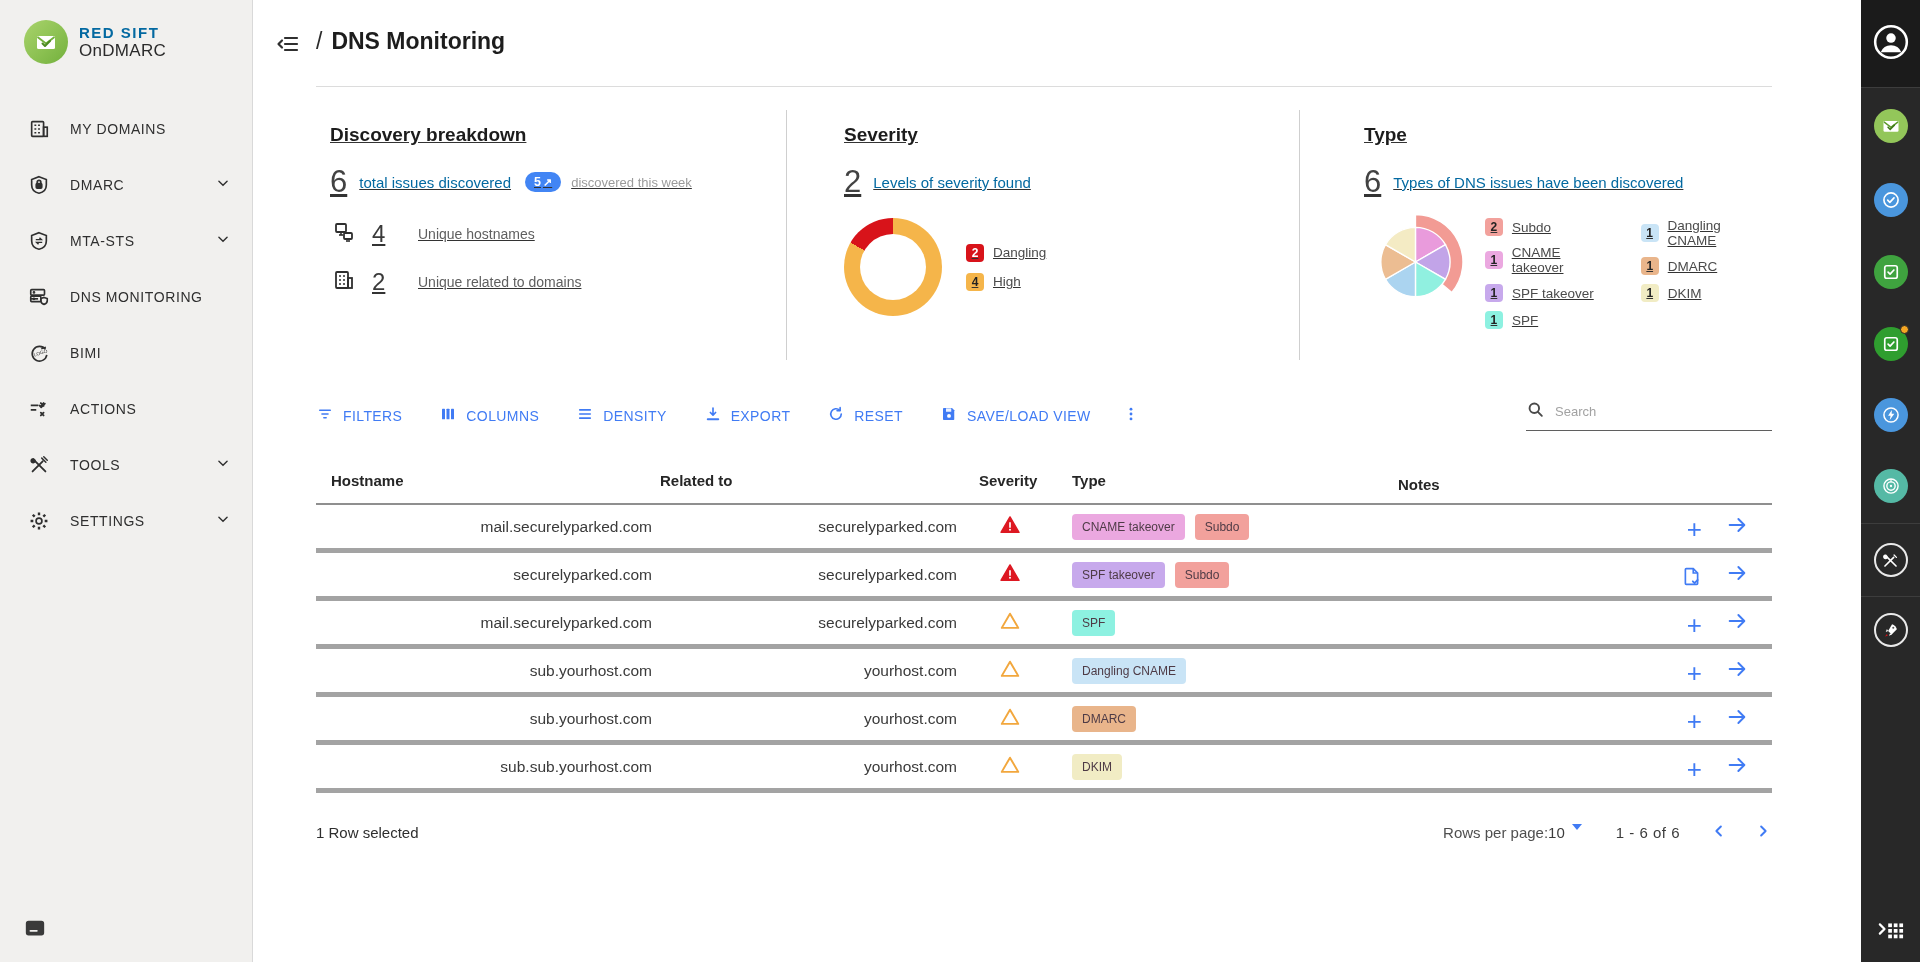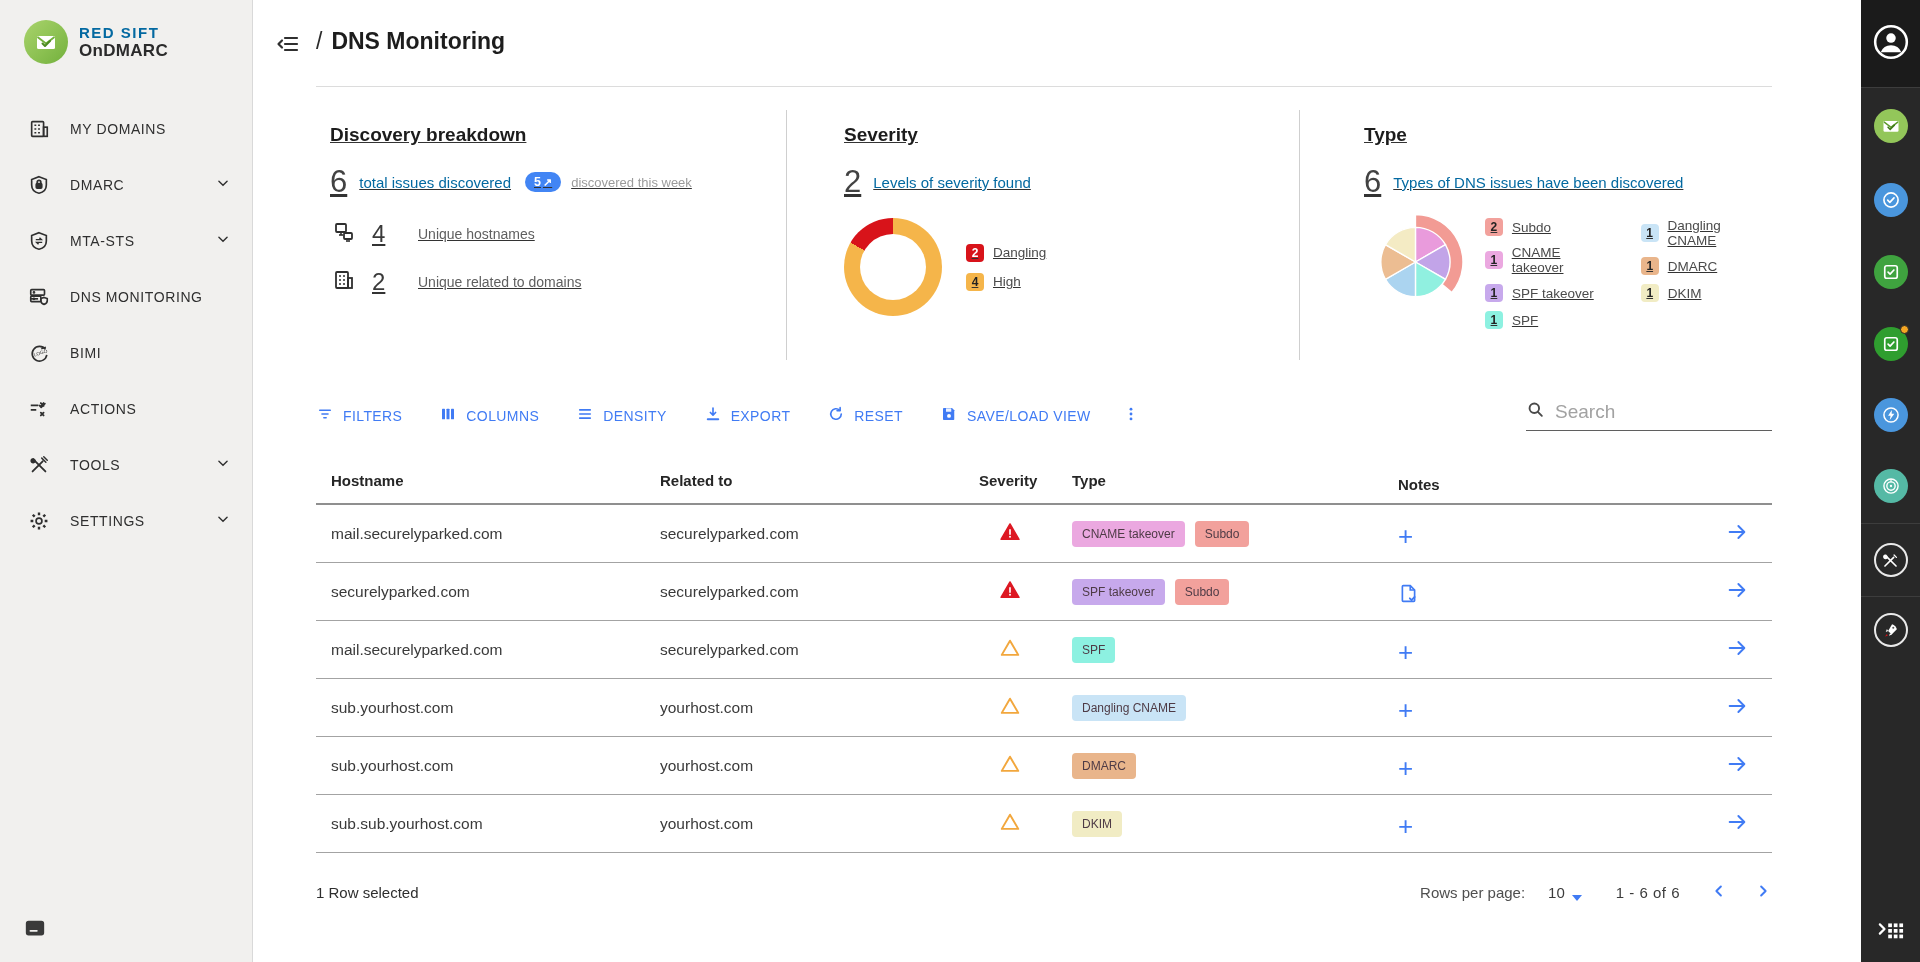--- a/index.html
+++ b/index.html
@@ -4,21 +4,21 @@
 <style>
   * { margin:0; padding:0; box-sizing:border-box; }
   html,body { width:1920px; height:962px; }
   body { font-family:"Liberation Sans", sans-serif; background:#fff; position:relative; overflow:hidden; color:#333; }
 
   
   .sidebar { position:absolute; left:0; top:0; bottom:0; width:253px; background:#f1f0ee; border-right:1px solid #d9d9d9; }
   .logo-row { display:flex; align-items:center; gap:11px; padding:20px 0 0 24px; }
   .logo-mark { width:44px; height:44px; border-radius:50%; background:linear-gradient(135deg,#a9d36c 0%,#8cc152 55%,#72b03c 100%); display:flex; align-items:center; justify-content:center; }
   .logo-text .l1 { color:#0369a1; font-size:15px; font-weight:700; letter-spacing:1.5px; }
-  .logo-text .l2 { color:#2b2b2b; font-size:17px; font-weight:700; letter-spacing:.3px; margin-top:0; }
+  .logo-text .l2 { color:#2b2b2b; font-size:17px; font-weight:400; letter-spacing:.3px; margin-top:0; }
   .nav { margin-top:42px;text-align:right; }
   .nav-item { display:flex; align-items:center; height:46px; margin-bottom:10px; padding:0 22px 0 26px; cursor:pointer; }
   .nav-item .nav-ico { width:26px; display:flex; justify-content:center; }
   .nav-item .nav-label { margin-left:18px; font-size:14px; font-weight:500; letter-spacing:.6px; color:#2f2f2f; }
   .nav-item .spacer { flex:1; }
   .chat-fab { position:absolute; left:24px; bottom:18px; }
 
   
   .main { position:absolute; left:254px; right:59px; top:0; bottom:0; background:#fff; }
   .page-header { position:relative; height:87px; }
@@ -55,28 +55,28 @@
   .rose-row { display:flex; align-items:flex-start; margin-top:10px; }
   .rose-row svg { width:104px; height:104px; }
   .type-legends { display:flex; gap:26px; margin-left:18px; margin-top:8px; }
   .type-legends .legend { margin-left:0; gap:9px; }
 
   
   .toolbar { display:flex; align-items:center; margin:40px 89px 0 62px; }
   .tb-btn { display:flex; align-items:center; gap:9px; color:#407bf4; font-size:14px; font-weight:500; letter-spacing:.4px; margin-right:37px; cursor:pointer; }
   .tb-kebab { color:#407bf4; cursor:pointer; margin-left:-6px; }
   .search-box { margin-left:auto; width:246px; border-bottom:1px solid #5f5f5f; display:flex; align-items:center; gap:10px; padding-bottom:7px; }
-  .search-box input { border:none; outline:none; background:transparent; font-size:19px; color:#333; width:100%; font-family:"Liberation Sans",sans-serif; }
+  .search-box input { border:none; outline:none; background:transparent; font-size:13px; color:#333; width:100%; font-family:"Liberation Sans",sans-serif; }
   .search-box input::placeholder { color:#a2a2a2; }
 
   
   .dns-table { margin:26px 89px 0 62px; }
   .t-row { display:grid; grid-template-columns:336px 305px 95px 330px 320px 1fr; align-items:center; }
   .t-head { height:48px; border-bottom:2px solid #8f8f8f; font-size:15px; font-weight:700; color:#262626; }
-  .t-body-row { height:58px; border-bottom:1px solid #a3a3a3; font-size:15.5px; color:#3a3a3a; }
+  .t-body-row { height:48px; border-bottom:5px solid #a3a3a3; font-size:15.5px; color:#3a3a3a;text-align:right; }
   .c-host { padding-left:15px; }
   .c-rel  { padding-left:8px; }
   .c-sev  { padding-left:22px; }
   .c-type { padding-left:20px; display:flex; gap:10px; }
   .c-notes{ padding-left:16px;margin-top:8px; }
   .c-go   { display:flex; justify-content:flex-end; padding-right:24px; }
   .t-head .c-sev { padding-left:22px; }
   .cell-severity { padding-left:42px; display:flex; align-items:center; }
   .cell-severity .tri { display:none; }
   .cell-severity[data-severity="critical"] .tri-critical { display:block; }
@@ -86,21 +86,21 @@
   .cell-notes[data-notes="add"] .n-add { display:inline-flex; }
   .cell-notes[data-notes="note"] .n-note { display:inline-flex; }
   .plus-glyph { color:#407bf4; font-size:26px; font-weight:300; line-height:20px; }
   .go-arrow { cursor:pointer; }
 
   
   .t-footer { display:flex; align-items:center; margin:0 89px 0 62px; height:78px; }
   .sel-text { font-size:15px; color:#2e2e2e; }
   .pag { margin-left:auto; display:flex; align-items:center; font-size:15px; color:#3c3c3c; }
   .rpp-label { color:#4f4f4f; }
-  .rpp-val { margin-left:23px; display:flex; align-items:flex-end; gap:7px; cursor:pointer; }
+  .rpp-val { margin-left:0; display:flex; align-items:flex-start; gap:7px; cursor:pointer; }
   .caret-down { width:0; height:0; border-left:5px solid transparent; border-right:5px solid transparent; border-top:6px solid #407bf4; }
   .range { margin-left:34px; letter-spacing:.5px; }
   .pag-chevrons { margin-left:30px; display:flex; gap:26px; }
   .pag-chevrons svg { cursor:pointer; }
 
   
   .rail { position:absolute; right:0; top:0; bottom:0; width:59px; background:#282828; }
   .rail-top { height:88px; background:#1b1b1b; border-bottom:1px solid #3d3d3d; display:flex; align-items:center; justify-content:center; }
   .rail-ico { position:absolute; left:50%; transform:translateX(-50%); width:34px; height:34px; border-radius:50%; display:flex; align-items:center; justify-content:center; cursor:pointer; }
   .rail-div { position:absolute; left:0; right:0; height:1px; background:#3d3d3d; }

